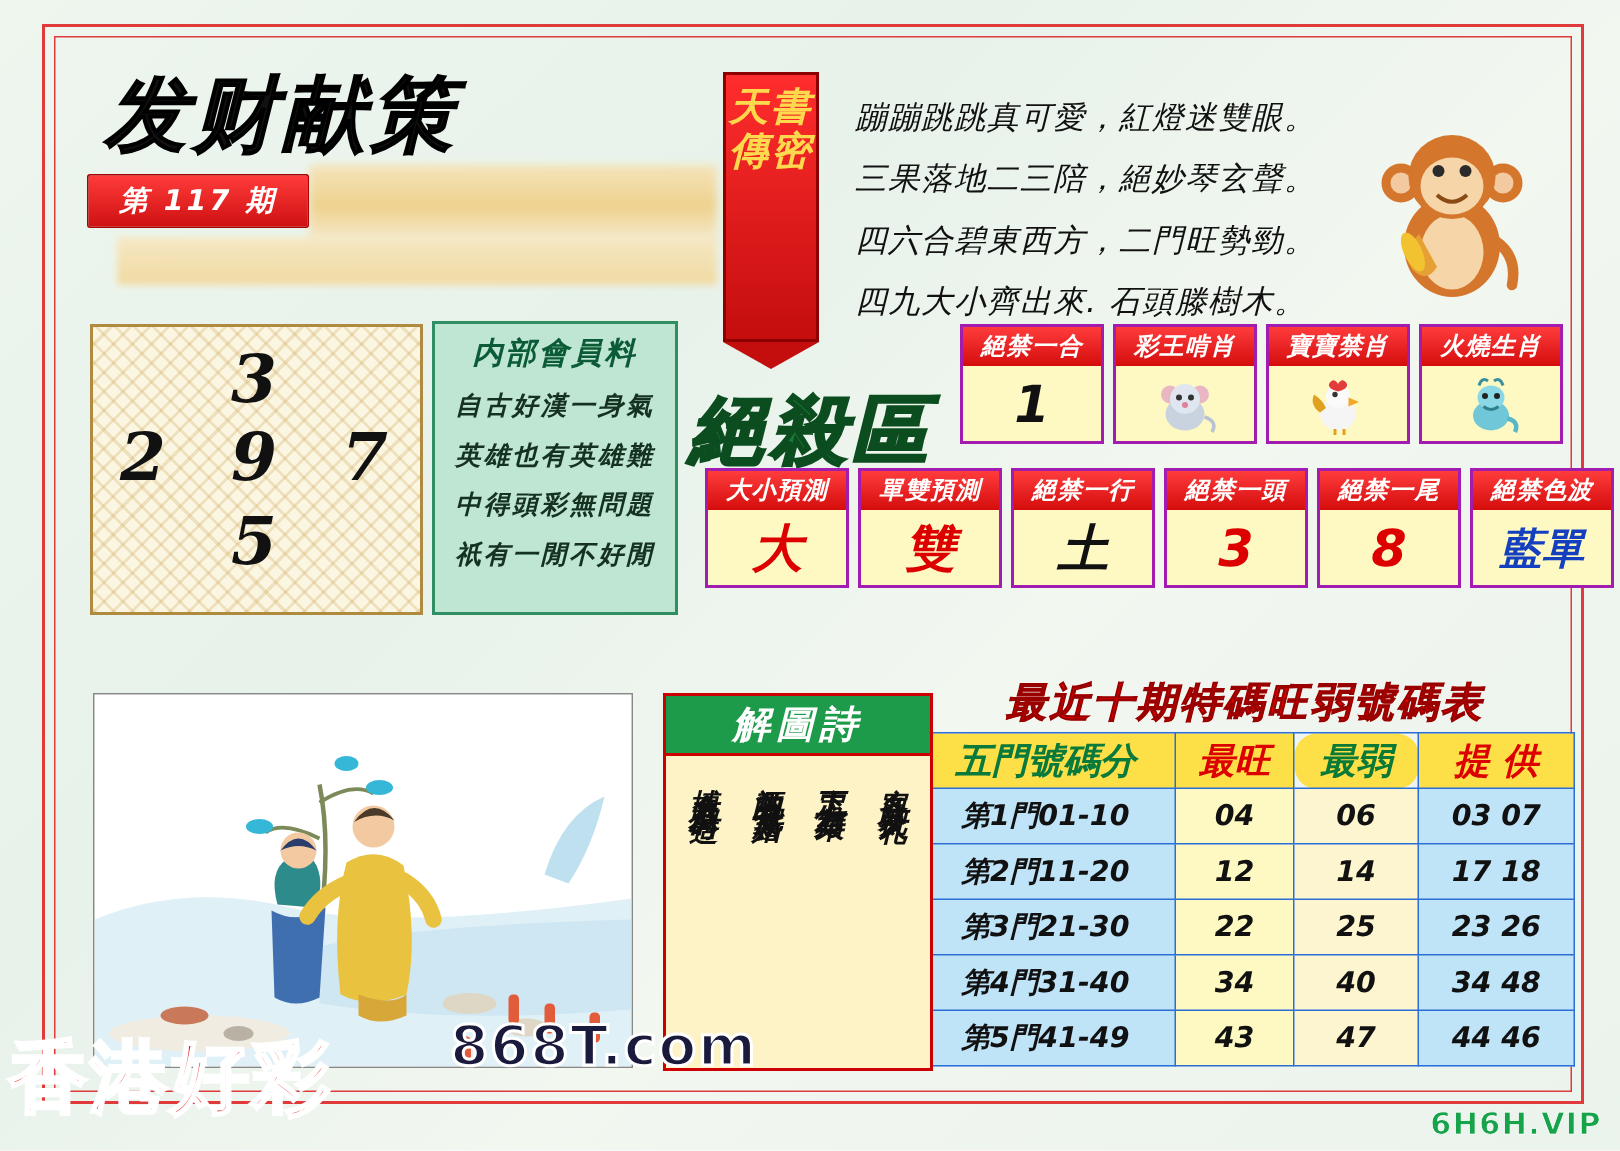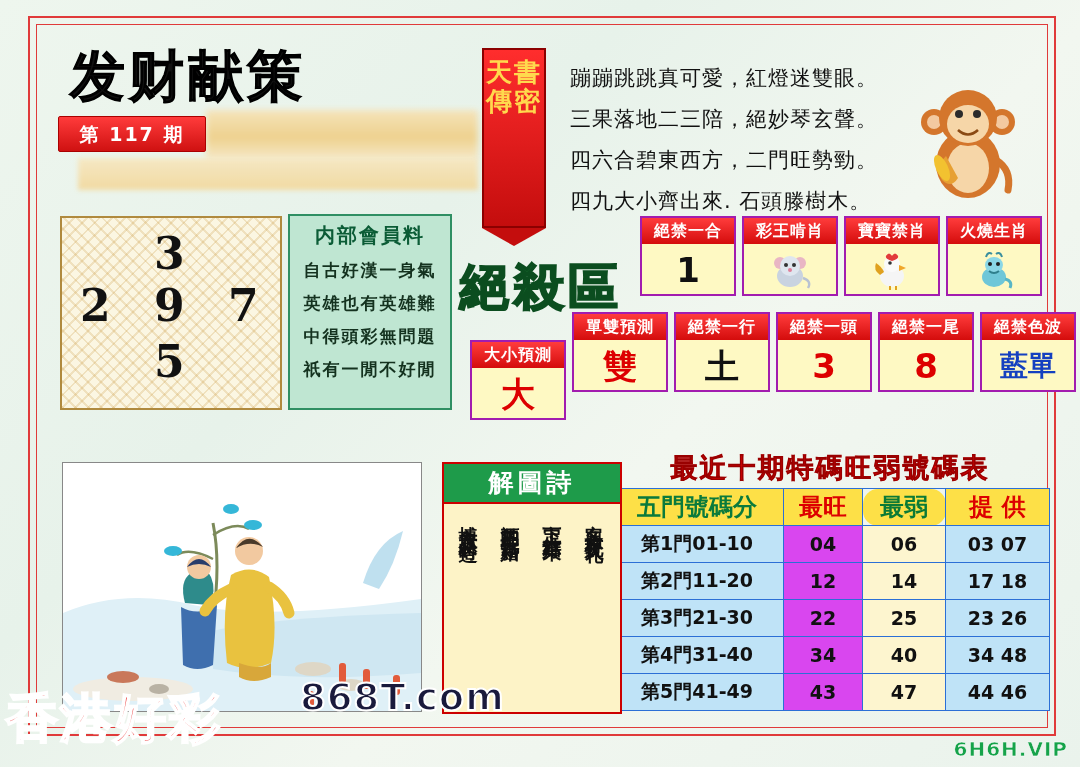--- a/index.html
+++ b/index.html
@@ -4,21 +4,21 @@
 <style>
   html,body{margin:0;padding:0;}
   body{
     width:1080px;height:767px;overflow:hidden;
     font-family:"DejaVu Sans","Liberation Sans",sans-serif;
     background:linear-gradient(135deg,#eef6ee 0%,#e7f2ea 35%,#f2f7f0 60%,#eaf3ec 100%);
     position:relative;
   }
   .page{
     position:absolute;left:28px;top:16px;width:1024px;height:716px;
-    border:2px solid #e03a3a;background:transparent;
+    border:2px solid #e03a3a;background:transparent;font-style:italic;
   }
   .inner-border{
     position:absolute;left:6px;top:6px;right:6px;bottom:6px;border:1px solid #e03a3a;
   }
 
   
   .hdr-title{
     position:absolute;left:40px;top:22px;width:360px;height:72px;
     font-family:"DejaVu Sans","Liberation Sans",sans-serif;
     font-size:55px;font-weight:bold;color:#111;letter-spacing:4px;
@@ -127,21 +127,21 @@
   }
   table.hot th, table.hot td{
     border:1px solid #2b6fd6;height:34px;text-align:center;
     font-weight:bold;color:#111;
   }
   table.hot th{background:#fde047;color:#d00;font-size:24px;margin-left:43px;}
   table.hot th.c0{color:#0a7a3c;}
   table.hot th.c1,table.hot th.c3{color:#d00;}
   table.hot th.c2{color:#0b7a36;border-radius:15px;}
   td.col0{background:#bfe3f7;color:#c00;}
-  td.col1{background:#d946ef;}
+  td.col1{background:#fef9c3;}
   td.col2{background:#fdf5cf;}
   td.col3{background:#bfe3f7;}
 
   
   .poem-box{
     position:absolute;left:396px;top:444px;width:176px;height:248px;
     border:2px solid #c00;background:#fdf3c7;margin-left:16px;
   }
   .poem-box .ph{
     height:38px;line-height:38px;text-align:center;background:#1e9b4a;color:#fff;
@@ -276,21 +276,21 @@
         <ellipse cx="22" cy="17" rx="9" ry="8" fill="#8ad7e6"></ellipse>
         <path d="M14 9 q2 -6 6 -3 M30 9 q-2 -6 -6 -3" stroke="#3a8f9e" stroke-width="2" fill="none"></path>
         <circle cx="18" cy="16" r="2" fill="#222"></circle>
         <circle cx="26" cy="16" r="2" fill="#222"></circle>
         <path d="M17 23 q5 4 10 0" stroke="#2f7f8d" stroke-width="2" fill="none"></path>
         <path d="M33 31 q8 2 5 9" stroke="#58b6c6" stroke-width="3" fill="none"></path>
       </svg>
     </div>
   </div>
 
-  <div class="cell" style="left:440px;top:294px;width:96px;height:80px;margin-top:28px;">
+  <div class="cell" style="left:440px;top:294px;width:96px;height:80px;">
     <div class="ch">大小預測</div>
     <div class="cv">大</div>
   </div>
   <div class="cell" style="left:542px;top:294px;width:96px;height:80px;">
     <div class="ch">單雙預測</div>
     <div class="cv">雙</div>
   </div>
   <div class="cell" style="left:644px;top:294px;width:96px;height:80px;">
     <div class="ch">絕禁一行</div>
     <div class="cv black">土</div>

